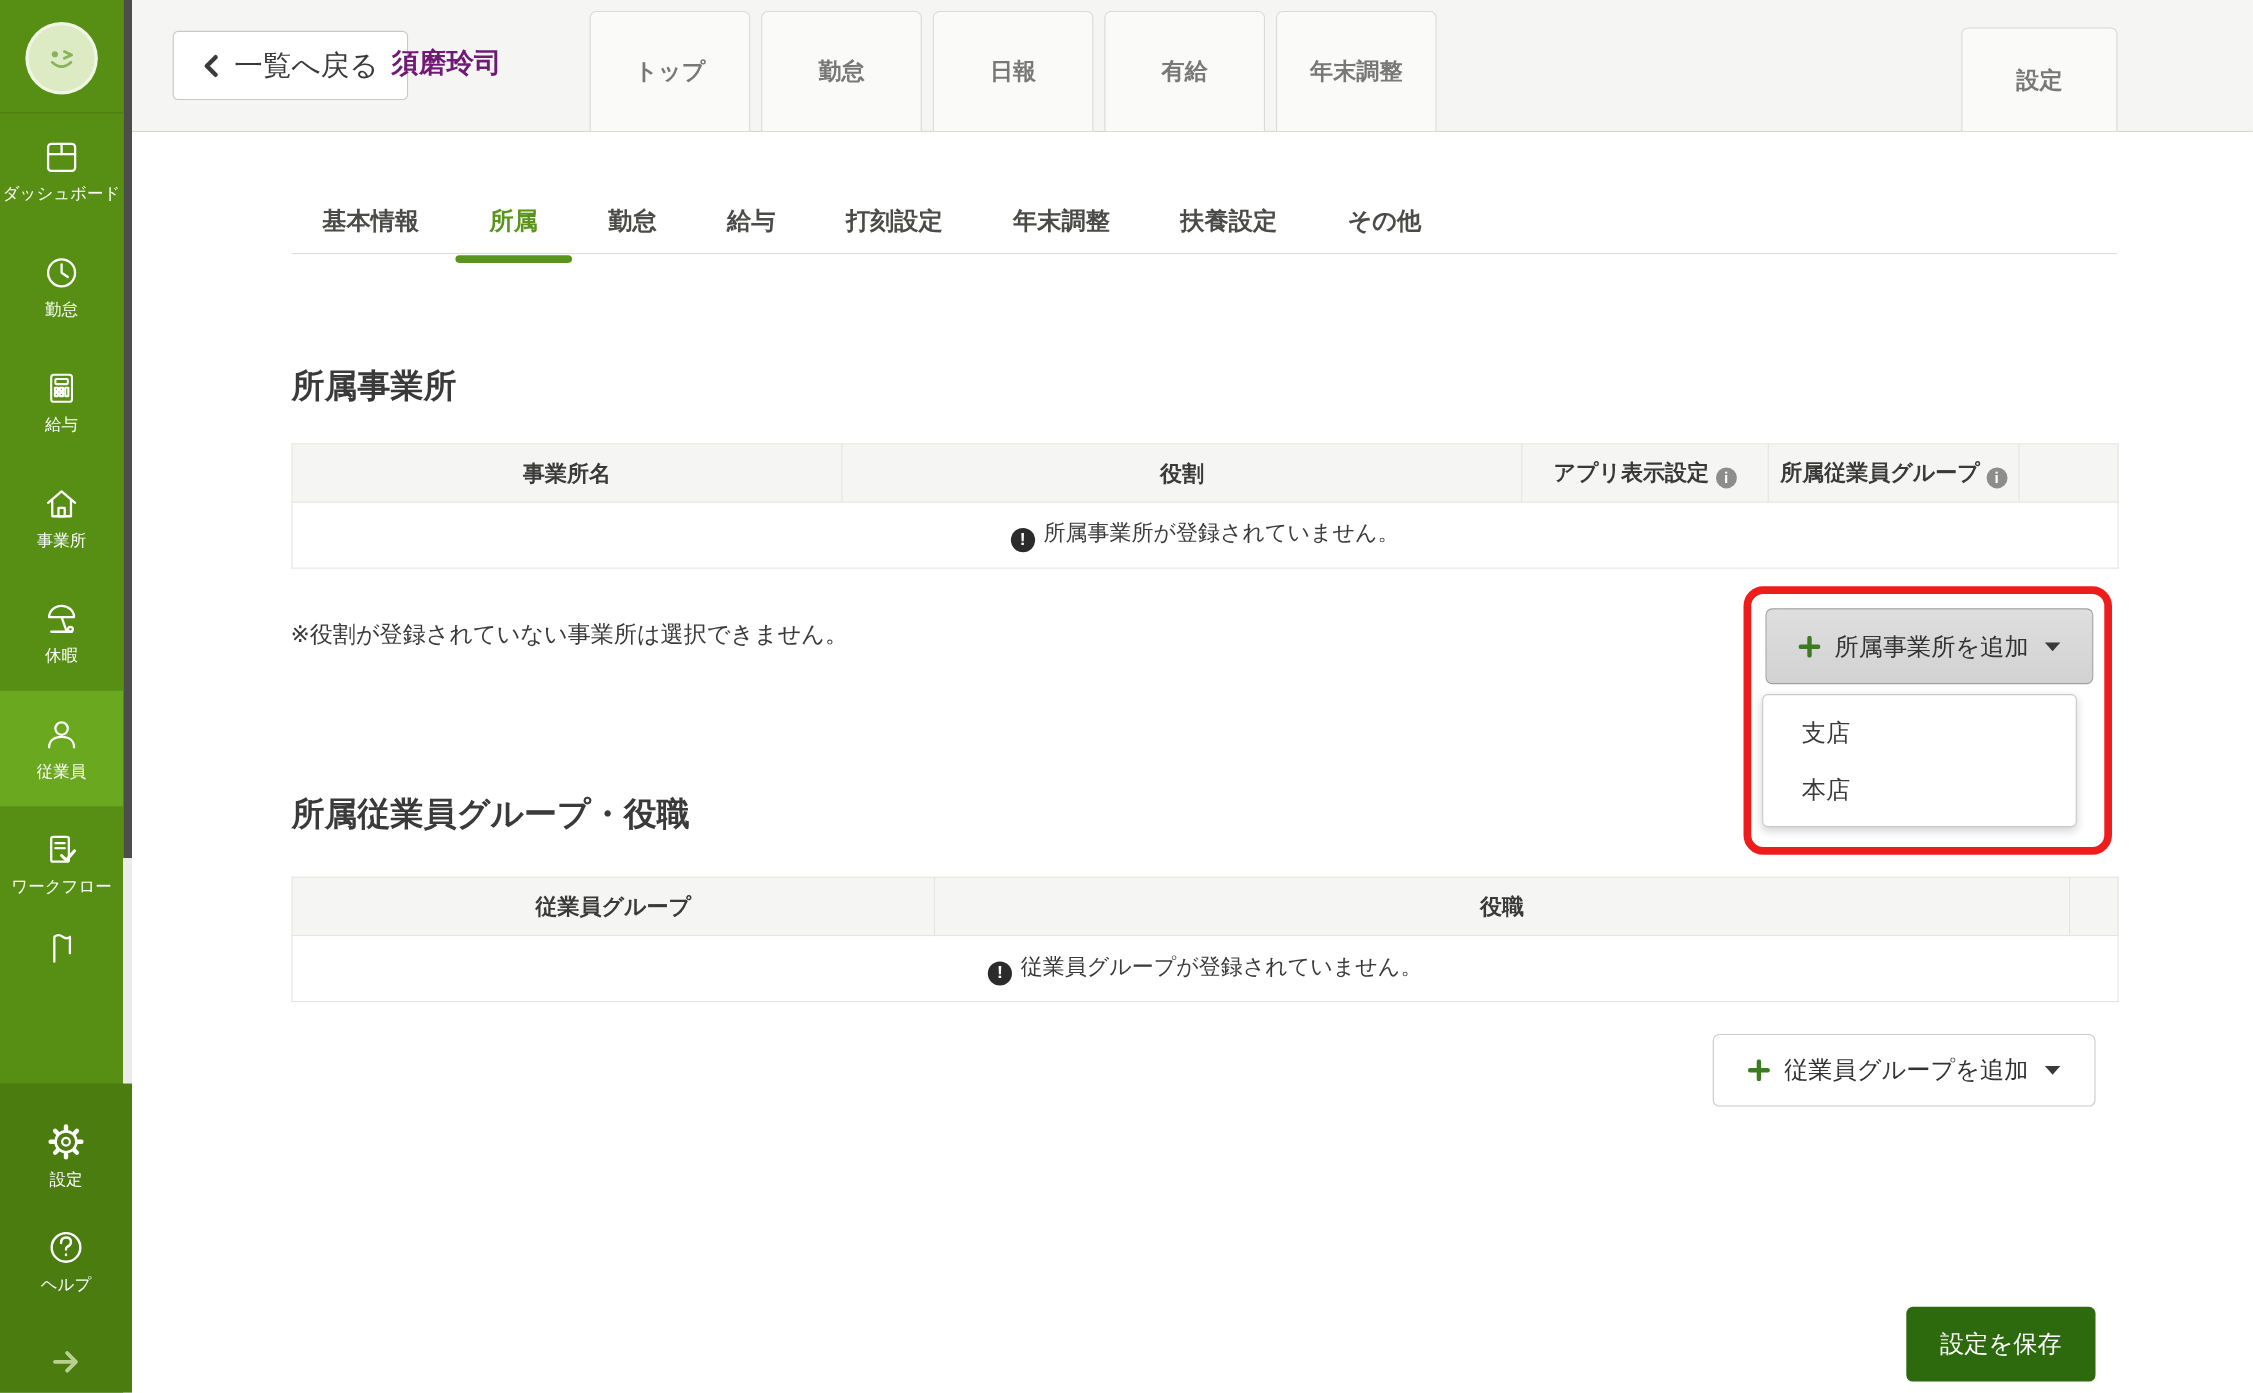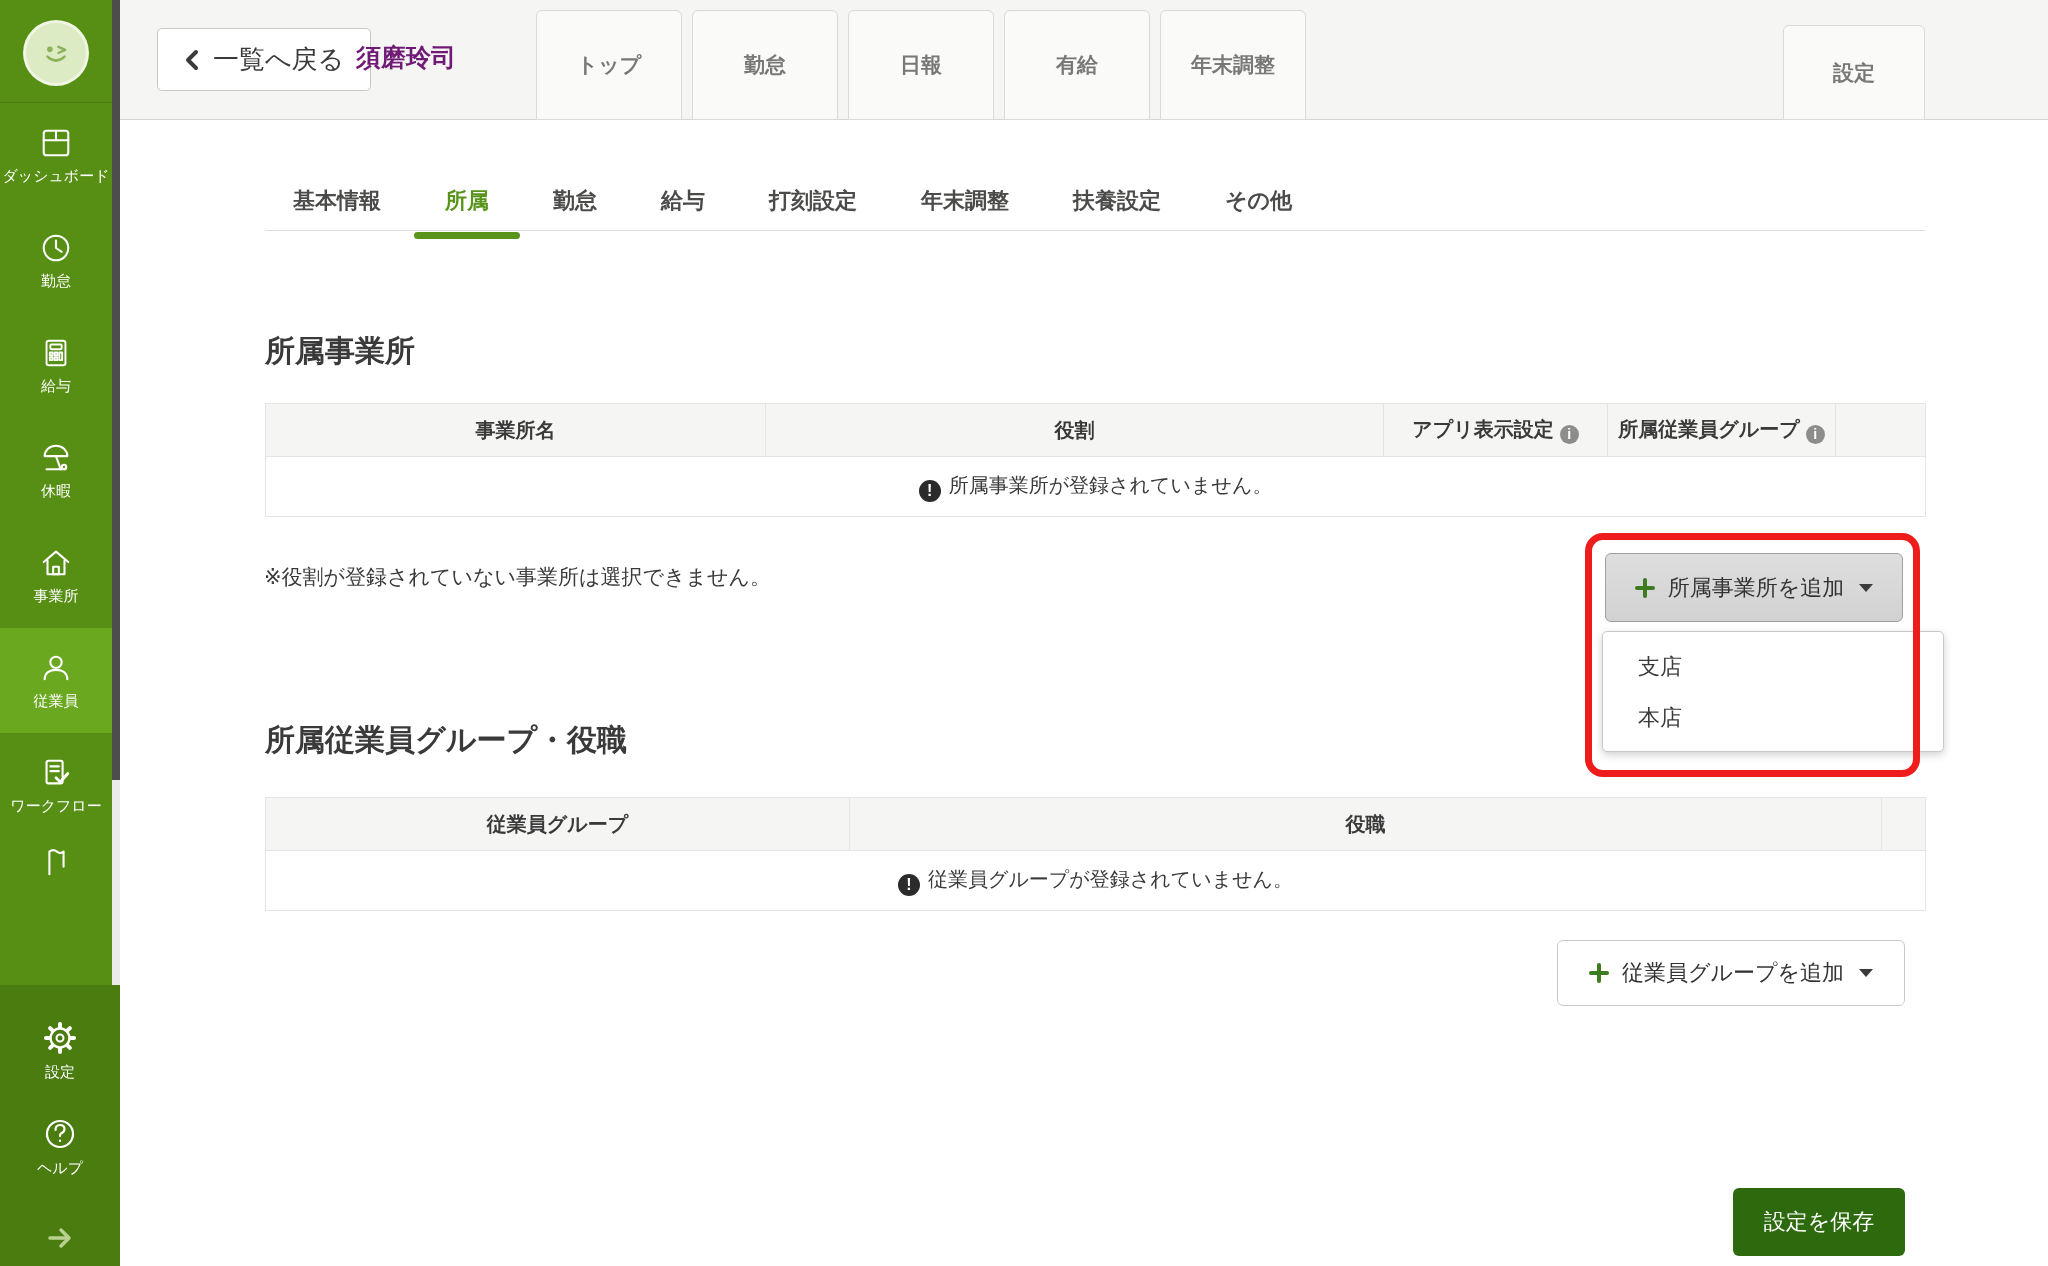--- a/index.html
+++ b/index.html
@@ -45,21 +45,21 @@
   table.data td{border:1px solid #e4e4e2;height:57px;font-size:20px;color:#3a3a3a;text-align:center;background:#fff;}
   .info-icon{display:inline-flex;align-items:center;justify-content:center;width:19px;height:19px;border-radius:50%;background:#8d8d8b;color:#fff;font-size:14px;font-weight:bold;vertical-align:-3px;margin-left:6px;cursor:pointer;}
   .alert-icon{display:inline-flex;align-items:center;justify-content:center;width:22px;height:22px;border-radius:50%;background:#2b2b2b;color:#fff;font-size:16px;font-weight:bold;vertical-align:-4px;margin-right:8px;}
   .note{position:absolute;left:264px;top:563px;font-size:21px;color:#3a3a3a;}
   
   .annotation-box{position:absolute;left:1585px;top:533px;width:335px;height:244px;border:7px solid #ee1d1b;border-radius:18px;box-sizing:border-box;pointer-events:none;}
   .add-btn{display:flex;align-items:center;justify-content:center;gap:13px;font-size:22px;color:#333;border-radius:6px;cursor:pointer;box-sizing:border-box;}
   .add-btn .caret{width:0;height:0;border-left:7px solid transparent;border-right:7px solid transparent;border-top:8px solid #3a3a3a;margin-left:2px;}
   .add-office{position:absolute;left:1605px;top:553px;width:298px;height:69px;background:linear-gradient(#dedede,#d2d2d2);border:1px solid #9f9f9d;}
   .add-group{position:absolute;left:1557px;top:940px;width:348px;height:66px;background:#fff;border:1px solid #c9c9c7;}
-  .dropdown{position:absolute;left:1602px;top:631px;width:342px;height:121px;background:#fff;border:1px solid #c9c9c7;border-radius:5px;box-shadow:0 3px 9px rgba(0,0,0,.18);padding:9px 0;box-sizing:border-box;}
+  .dropdown{position:absolute;left:1602px;top:631px;width:286px;height:121px;background:#fff;border:1px solid #c9c9c7;border-radius:5px;box-shadow:0 3px 9px rgba(0,0,0,.18);padding:9px 0;box-sizing:border-box;}
   .dd-item{height:51px;display:flex;align-items:center;padding-left:35px;font-size:22px;color:#3a3a3a;cursor:pointer;}
   .save-btn{position:absolute;left:1733px;top:1188px;width:172px;height:68px;background:#2d6a0d;border:none;border-radius:6px;color:#fff;font-size:22px;display:flex;align-items:center;justify-content:center;cursor:pointer;}
   svg{display:block;}
 </style>
 </head>
 <body>
 
 <nav class="sidebar">
   <div class="avatar">
     <svg width="44" height="44" viewBox="0 0 36 36">
@@ -102,38 +102,38 @@
           <rect x="16.5" y="22.5" width="3" height="3"></rect>
         <rect x="21.5" y="17.5" width="3" height="8"></rect>
       </svg>
     </span>
     <span class="lbl">給与</span>
   </div>
 
   <div class="nav-item">
     <span>
       <svg width="34" height="34" viewBox="0 0 36 36" fill="none" stroke="#fff" stroke-width="2.2" stroke-linecap="round" stroke-linejoin="round">
+        <path d="M5 17 L18 6 L31 17"></path>
+        <path d="M9 15 v15 h18 v-15"></path>
+        <rect x="15" y="22" width="6" height="8"></rect>
+      </svg>
+    </span>
+    <span class="lbl">事業所</span>
+  </div>
+
+  <div class="nav-item">
+    <span>
+      <svg width="34" height="34" viewBox="0 0 36 36" fill="none" stroke="#fff" stroke-width="2.2" stroke-linecap="round" stroke-linejoin="round">
         <path d="M6 16 a12 11 0 0 1 24 0 z"></path>
         <line x1="18" y1="16" x2="23" y2="30"></line>
         <line x1="8" y1="30" x2="28" y2="30"></line>
         <circle cx="26.5" cy="27.5" r="2.3"></circle>
       </svg>
     </span>
     <span class="lbl">休暇</span>
-  </div>
-
-  <div class="nav-item">
-    <span>
-      <svg width="34" height="34" viewBox="0 0 36 36" fill="none" stroke="#fff" stroke-width="2.2" stroke-linecap="round" stroke-linejoin="round">
-        <path d="M5 17 L18 6 L31 17"></path>
-        <path d="M9 15 v15 h18 v-15"></path>
-        <rect x="15" y="22" width="6" height="8"></rect>
-      </svg>
-    </span>
-    <span class="lbl">事業所</span>
   </div>
 
   <div class="nav-item active">
     <span>
       <svg width="34" height="34" viewBox="0 0 36 36" fill="none" stroke="#fff" stroke-width="2.2" stroke-linecap="round" stroke-linejoin="round">
         <circle cx="18" cy="12" r="6"></circle>
         <path d="M6 30 c0-7 5.5-10 12-10 s12 3 12 10"></path>
       </svg>
     </span>
     <span class="lbl">従業員</span>

